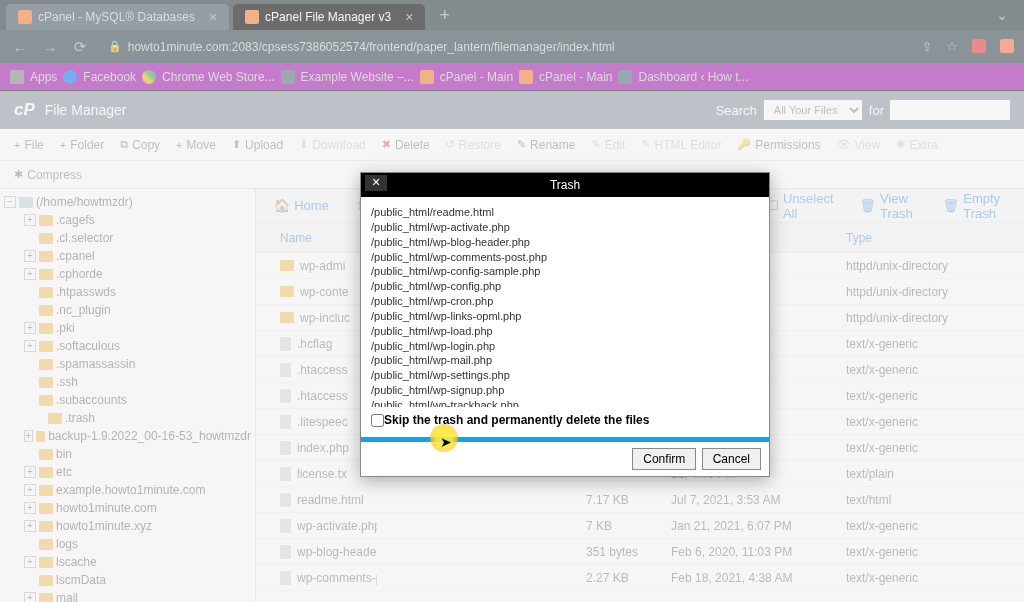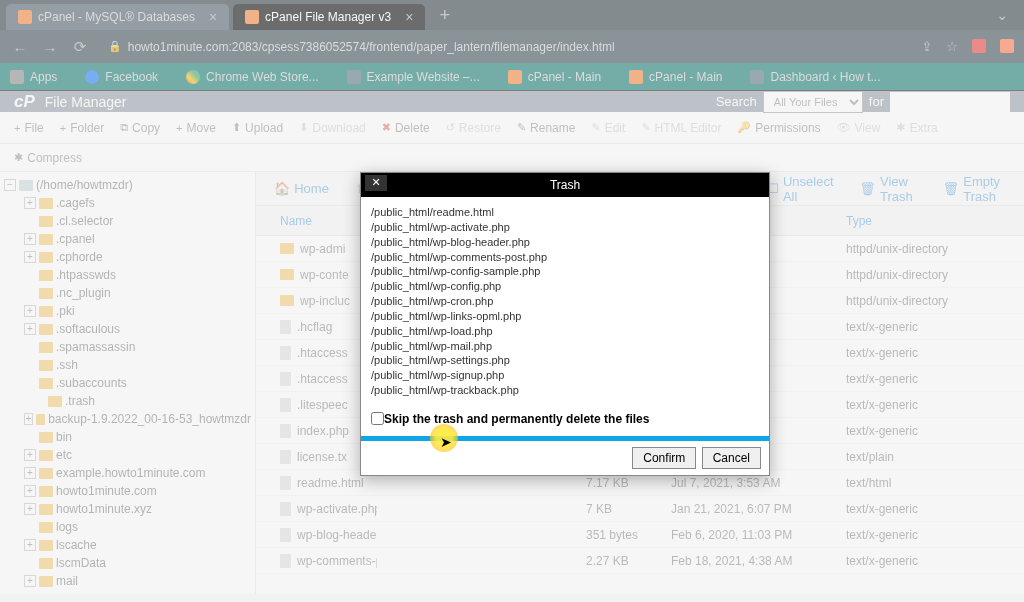--- a/index.html
+++ b/index.html
@@ -14,32 +14,32 @@
 .tab-icon { width: 14px; height: 14px; background: #f08030; border-radius: 2px; }
 
 .address-bar { background: #37474f; height: 33px; display: flex; align-items: center; padding: 0 10px; gap: 10px; }
 .nav-btn { color: #aaa; font-size: 15px; cursor: pointer; width: 20px; text-align: center; }
 .url-box { flex: 1; background: #37474f; color: #ccc; font-size: 12px; padding: 4px 8px; display: flex; align-items: center; gap: 6px; }
 .lock { color: #aaa; font-size: 11px; }
 .addr-icons { display: flex; gap: 14px; color: #aaa; font-size: 13px; }
 .addr-icon-red { width: 14px; height: 14px; background: #e53935; border-radius: 2px; }
 .addr-icon-orange { width: 14px; height: 14px; background: #ff7043; border-radius: 2px; }
 
-.bookmarks-bar { background: #0f766e; height: 28px; display: flex; align-items: center; padding: 0 10px; gap: 28px; font-size: 12px; color: #ccc; border-bottom: 1px solid #222; }
+.bookmarks-bar { background: #a21caf; height: 28px; display: flex; align-items: center; padding: 0 10px; gap: 6px; font-size: 12px; color: #ccc; border-bottom: 1px solid #222; }
 .bookmark { display: flex; align-items: center; gap: 6px; cursor: pointer; }
 .bm-icon { width: 14px; height: 14px; border-radius: 2px; }
 .bm-apps { background: #888; }
 .bm-fb { background: #1877f2; border-radius: 50%; }
 .bm-chrome { background: linear-gradient(45deg,#ea4335,#fbbc05,#34a853,#4285f4); border-radius: 50%; }
 .bm-ex { background: #546e7a; }
 .bm-cp { background: #f08030; }
 .bm-dash { background: #546e7a; }
 
 
-.cpanel-header { background: #5c6d7b; height: 21px; display: flex; align-items: center; padding: 0 14px; color: #fff; font-size: 14px; }
+.cpanel-header { background: #5c6d7b; height: 38px; display: flex; align-items: center; padding: 0 14px; color: #fff; font-size: 14px; }
 .cplogo { font-weight: bold; margin-right: 10px; font-style: italic; font-size: 17px; }
 .search-area { margin-left: auto; display: flex; align-items: center; gap: 6px; font-size: 13px; }
 .search-select { background: #fff; color: #666; padding: 3px 6px; font-size: 11px; width: 100px; }
 .search-input { background: #fff; border: none; width: 120px; height: 20px; padding: 2px 4px; }
 
 
 .toolbar { background: #fff; border-bottom: 1px solid #ddd; height: 32px; display: flex; align-items: center; padding: 0 6px; font-size: 12px; color: #666; }
 .toolbar2 { background: #fff; border-bottom: 1px solid #ddd; height: 28px; display: flex; align-items: center; padding: 0 6px; font-size: 12px; color: #666; }
 .tbtn { display: flex; align-items: center; gap: 4px; padding: 4px 8px; cursor: pointer; }
 .tbtn.disabled { color: #bbb; }
@@ -505,20 +505,21 @@
     <div class="file-list-modal" id="modal-files">
         <div>/public_html/readme.html</div>
         <div>/public_html/wp-activate.php</div>
         <div>/public_html/wp-blog-header.php</div>
         <div>/public_html/wp-comments-post.php</div>
         <div>/public_html/wp-config-sample.php</div>
         <div>/public_html/wp-config.php</div>
         <div>/public_html/wp-cron.php</div>
         <div>/public_html/wp-links-opml.php</div>
         <div>/public_html/wp-load.php</div>
+        <div>/public_html/wp-login.php</div>
         <div>/public_html/wp-mail.php</div>
         <div>/public_html/wp-settings.php</div>
         <div>/public_html/wp-signup.php</div>
         <div>/public_html/wp-trackback.php</div>
       </div>
   </div>
   <div class="skip-row">
     <input type="checkbox" style="">
     <span>Skip the trash and permanently delete the files</span>
   </div>

